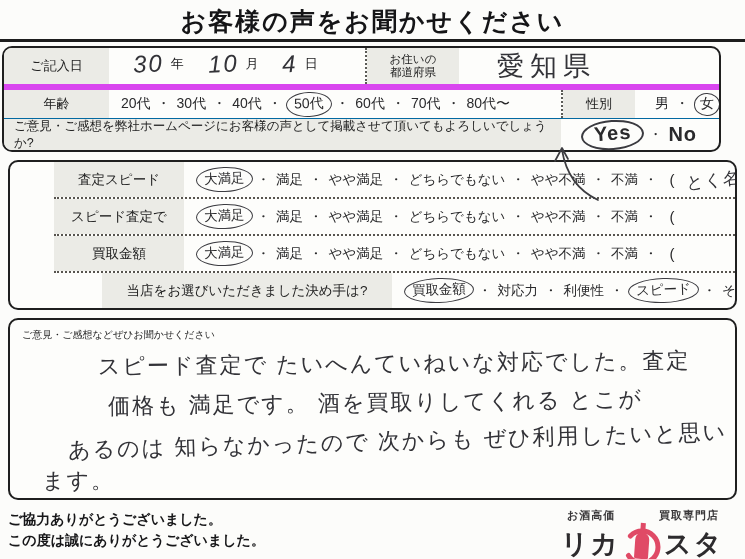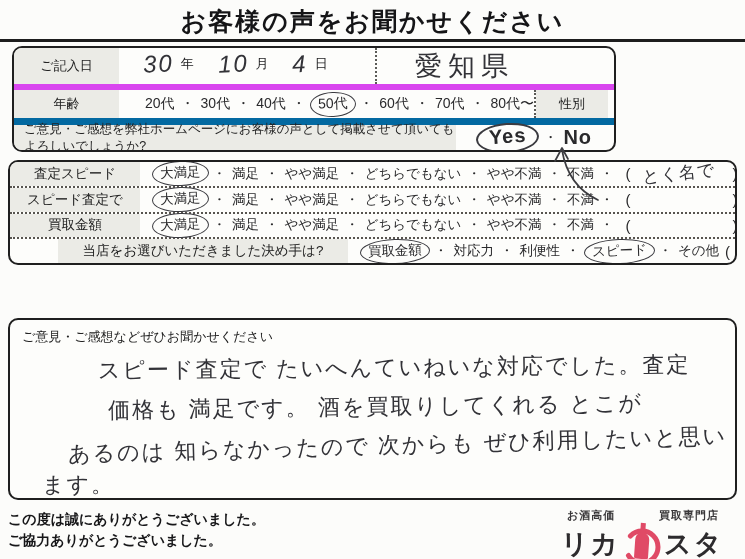--- a/index.html
+++ b/index.html
@@ -3,46 +3,46 @@
 <meta charset="utf-8">
 <style>
   * { box-sizing: border-box; margin: 0; padding: 0; }
   body { margin: 0; background: #fcfcfa; font-family: "Liberation Sans", "DejaVu Sans", sans-serif; }
   .paper { position: relative; width: 745px; height: 559px; background: #fcfcfa; overflow: hidden; color: #1c1c1e; }
 
   .title { text-align: center; font-size: 25px; font-weight: bold; letter-spacing: 2px; padding-top: 5px; color: #151517; }
   .title-rule { position: absolute; left: 0; top: 39px; width: 745px; height: 3px; background: #1d1d1d; }
 
   .box { position: absolute; border: 2px solid #1f1f1f; border-radius: 10px; background: #fdfdfb; overflow: hidden; display: flex; flex-direction: column; }
-  #info-box    { left: 12px;  top: 46px;  width: 604px; height: 106px; }
-  #rating-box  { left: 8px;  top: 160px; width: 729px; height: 105px; }
+  #info-box    { left: 2px;  top: 46px;  width: 719px; height: 106px; }
+  #rating-box  { left: 8px;  top: 160px; width: 729px; height: 150px; padding-left: 44px; }
   #comment-box { left: 8px;  top: 318px; width: 729px; height: 182px; }
 
   .row { display: flex; align-items: center; }
   .cell-label { background: #ebebe6; align-self: stretch; display: flex; align-items: center; justify-content: center; font-size: 13px; color: #222; flex-shrink: 0; }
 
   
   .irow1 { height: 38px; }
   .irow2 { height: 36px; border-top: 6px solid #d946ef; }
-  .irow3 { height: 32px; border-top: 7px solid #0369a1; }
+  .irow3 { height: 32px; border-top: 1px solid #0369a1; }
   .lab-w { width: 105px; }
   .date-area { display: flex; align-items: baseline; width: 258px; border-right: 2px dotted #5a5a56; align-self: stretch; padding-bottom: 4px; align-items: center; }
   .hw { color: #333338; }
   .d-val { font-style: italic; font-size: 24px; letter-spacing: 2px; margin: 0 7px 0 24px; transform: rotate(-3deg); }
   .d-unit { font-size: 13px; }
   .pref-label { width: 92px; font-size: 11.5px; line-height: 13px; flex-direction: column; }
   .pref-val { font-size: 27px; letter-spacing: 6px; margin-left: 38px; transform: rotate(-3deg); }
 
   .opts { display: flex; align-items: center; font-size: 14px; white-space: nowrap; }
   .sep { margin: 0 6px; color: #2a2a2c; }
   .opt { color: #2a2a2c; }
   .circled { border: 1.7px solid #3b3b40; border-radius: 50%; padding: 2px 7px 3px; margin: -3px -2px; transform: rotate(-2deg); }
   .circled-sm { border: 1.7px solid #3b3b40; border-radius: 50%; padding: 1px 5px 2px; margin: -2px -1px; transform: rotate(-3deg); }
 
-  #age-options { padding-left: 26px; flex: 1; }
+  #age-options { padding-left: 12px; flex: 1; }
   .age-sep { align-self: stretch; border-left: 2px dotted #5a5a56; }
   .gender-label { width: 72px; }
   #gender-options { padding-left: 20px; }
 
   .publish-q { background: #ebebe6; align-self: stretch; flex: 1; display: flex; align-items: center; padding-left: 10px; font-size: 12.5px; color: #222; }
   #publish-options { width: 158px; justify-content: center; }
   #publish-options .opt { font-size: 20px; font-weight: bold; letter-spacing: 1px; }
   #publish-options .circled { border-width: 2px; border-radius: 50%; padding: 0 11px 3px; transform: rotate(-4deg); }
 
   
@@ -50,21 +50,21 @@
   .rrow + .rrow { border-top: 2px dotted #57544f; }
   .rlabel { width: 130px; font-size: 13.5px; }
   .dlabel { width: 290px; font-size: 13.5px; margin-left: 48px; }
   .ropts { display: flex; align-items: center; font-size: 13.5px; padding-left: 14px; white-space: nowrap; flex: 1; }
   .paren { font-size: 15px; color: #2a2a2c; margin-left: 6px; }
   .note-space { display: inline-flex; justify-content: center; align-items: center; width: 96px; }
   .note-space.small { width: 80px; }
   .hw-note { font-size: 17px; letter-spacing: 1px; transform: rotate(-6deg); white-space: nowrap; }
 
   
-  .comment-label { font-size: 13px; color: #222; padding: 8px 0 2px 12px; }
+  .comment-label { font-size: 10px; color: #222; padding: 8px 0 2px 12px; }
   .hw-line { font-size: 22px; letter-spacing: 2px; line-height: 39px; color: #323237; white-space: nowrap; }
   .hw-line:nth-child(1) { padding-left: 88px; transform: rotate(-0.6deg); }
   .hw-line:nth-child(2) { padding-left: 98px; transform: rotate(-0.8deg); }
   .hw-line:nth-child(3) { padding-left: 58px; transform: rotate(-1.6deg); }
   .hw-line:nth-child(4) { padding-left: 32px; }
 
   
   #note-arrow { position: absolute; left: 546px; top: 144px; pointer-events: none; z-index: 4; }
 
   
@@ -87,20 +87,24 @@
     <div class="row irow1">
       <div class="cell-label lab-w">ご記入日</div>
       <div class="date-area">
         <span class="hw d-val">30</span>
         <span class="d-unit">年</span>
         <span class="hw d-val">10</span>
         <span class="d-unit">月</span>
         <span class="hw d-val">4</span>
         <span class="d-unit">日</span>
       </div>
+      <div class="cell-label pref-label">
+        <span>お住いの</span>
+        <span>都道府県</span>
+      </div>
       <div>
         <span class="hw pref-val">愛知県</span>
       </div>
     </div>
 
     <div class="row irow2">
       <div class="cell-label lab-w">年齢</div>
       <div class="opts" id="age-options">
           <span class="opt">20代</span>
           <span class="sep">・</span>
@@ -226,22 +230,22 @@
     <div id="comment-lines">
         <div class="hw hw-line">スピード査定で たいへんていねいな対応でした。査定</div>
         <div class="hw hw-line">価格も 満足です。 酒を買取りしてくれる とこが</div>
         <div class="hw hw-line">あるのは 知らなかったので 次からも ぜひ利用したいと思い</div>
         <div class="hw hw-line">ます。</div>
       </div>
   </div>
 
   <div class="footer">
     <div class="thanks">
+      <div>ご協力ありがとうございました。</div>
       <div>この度は誠にありがとうございました。</div>
-      <div>ご協力ありがとうございました。</div>
     </div>
     <div class="logo">
       <div class="logo-taglines">
         <span>お酒高価</span>
         <span>買取専門店</span>
       </div>
       <div class="logo-name">
         <span>リカ</span>
         <svg class="logo-mark" width="42" height="46" viewBox="0 0 42 46">
           <circle cx="21" cy="26" r="16" fill="none" stroke="#e04a66" stroke-width="5" stroke-dasharray="80 21" stroke-dashoffset="-62" stroke-linecap="round"></circle>

